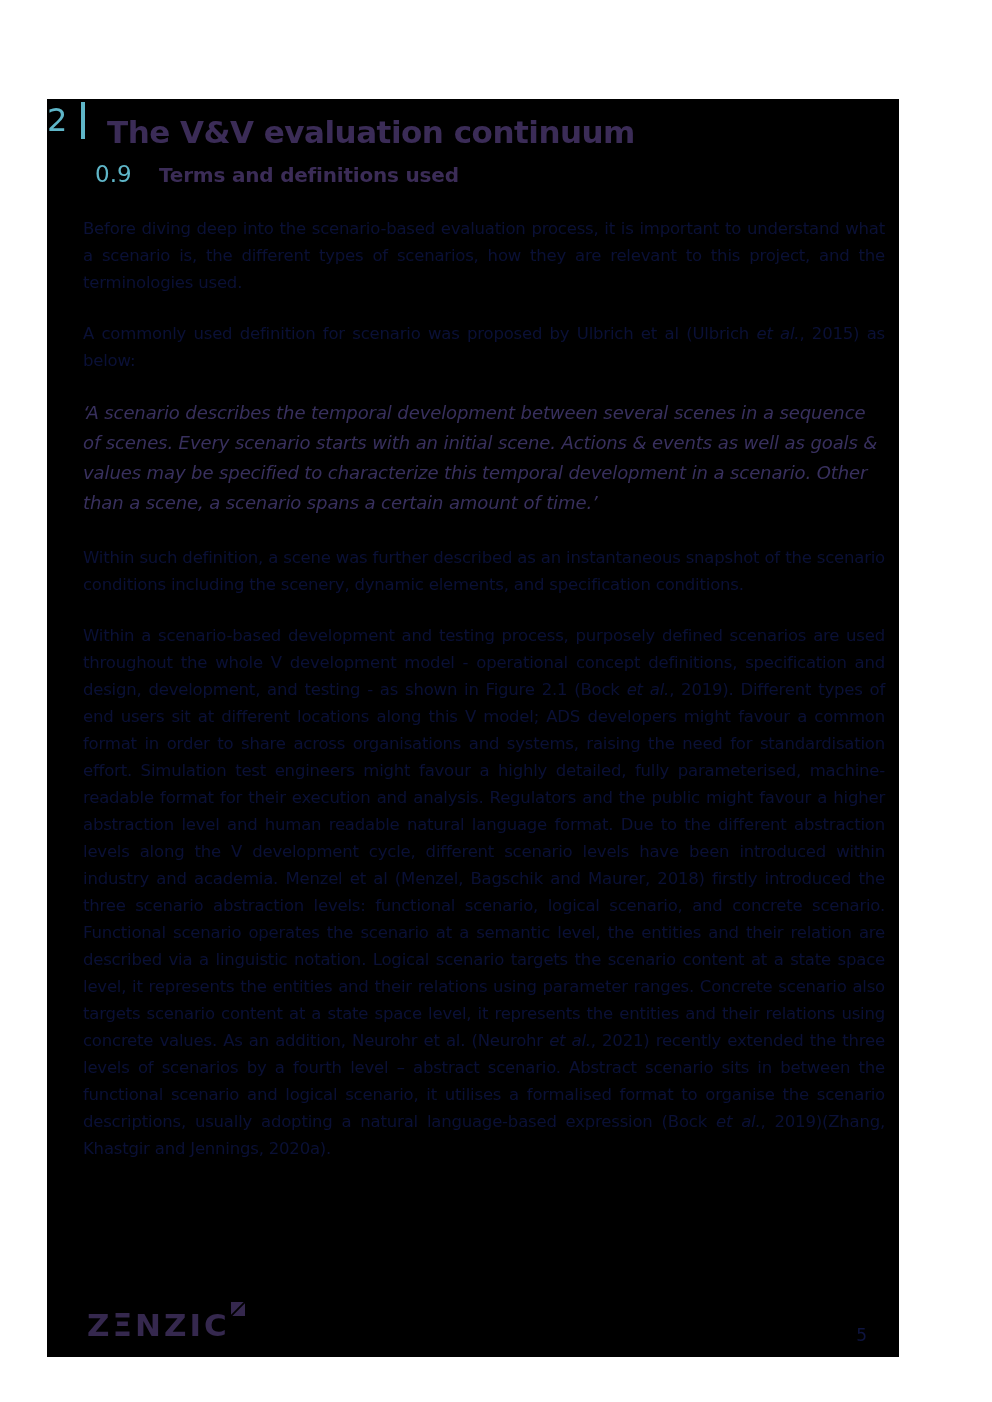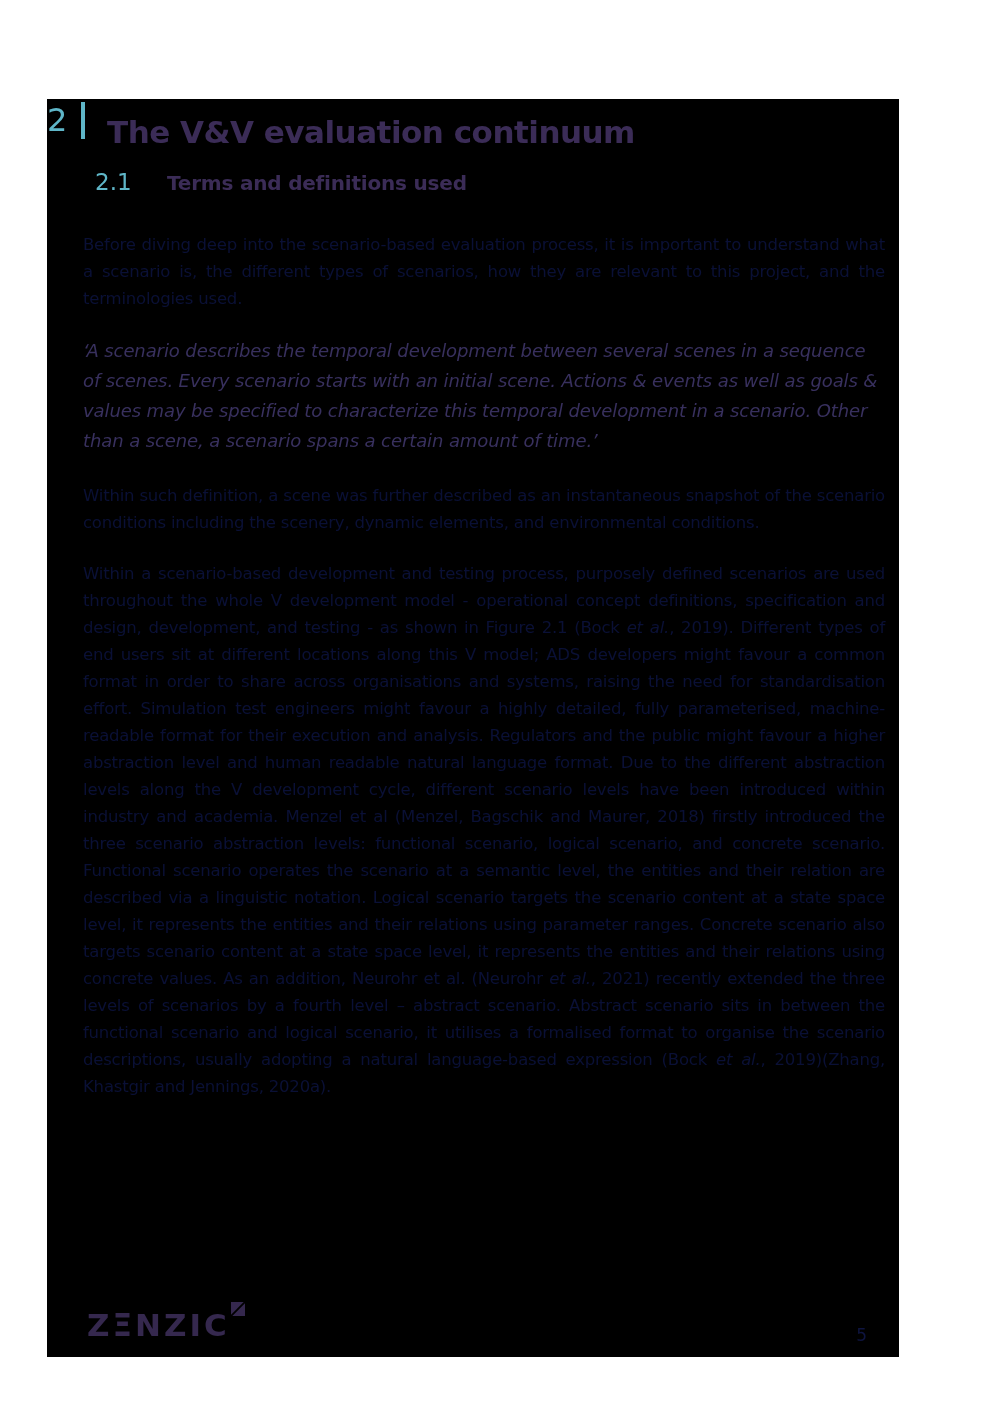--- a/index.html
+++ b/index.html
@@ -60,21 +60,21 @@
     align-items: baseline;
     margin: 16px 0 0 48px;
   }
   .section-num {
     color: #5fb6c8;
     font-size: 23px;
     width: 60px;
     flex: 0 0 auto;
   }
   h2.section-title {
-    margin: 12px;
+    margin: 4px;
     color: #3b2c57;
     font-size: 20px;
     font-weight: bold;
     letter-spacing: -0.2px;
   }
   .doc-body {
     margin: 24px 2px 0 36px;
     width: 802px;
   }
   .doc-body p.body {
@@ -127,28 +127,29 @@
 <div class="page">
   <div class="content-box">
 
     <header class="chapter-heading">
       <span class="chapter-num">2</span>
       <span class="heading-bar"></span>
       <h1 class="chapter-title">The V&amp;V evaluation continuum</h1>
     </header>
 
     <div class="section-heading">
-      <span class="section-num">2.1</span>
+      <span class="section-num">0.9</span>
       <h2 class="section-title">Terms and definitions used</h2>
     </div>
 
     <div class="doc-body" id="doc-body">
         <p class="body"><span>Before diving deep into the scenario-based evaluation process, it is important to understand what a scenario is, the different types of scenarios, how they are relevant to this project, and the terminologies used.</span></p>
+        <p class="body"><span>A commonly used definition for scenario was proposed by Ulbrich et al (Ulbrich </span><span class="i">et al.</span><span>, 2015) as below:</span></p>
         <p class="quote"><span>‘A scenario describes the temporal development between several scenes in a sequence of scenes. Every scenario starts with an initial scene. Actions &amp; events as well as goals &amp; values may be specified to characterize this temporal development in a scenario. Other than a scene, a scenario spans a certain amount of time.’</span></p>
-        <p class="body"><span>Within such definition, a scene was further described as an instantaneous snapshot of the scenario conditions including the scenery, dynamic elements, and environmental conditions.</span></p>
+        <p class="body"><span>Within such definition, a scene was further described as an instantaneous snapshot of the scenario conditions including the scenery, dynamic elements, and specification conditions.</span></p>
         <p class="body"><span>Within a scenario-based development and testing process, purposely defined scenarios are used throughout the whole V development model - operational concept definitions, specification and design, development, and testing - as shown in Figure 2.1 (Bock </span><span class="i">et al.</span><span>, 2019). Different types of end users sit at different locations along this V model; ADS developers might favour a common format in order to share across organisations and systems, raising the need for standardisation effort. Simulation test engineers might favour a highly detailed, fully parameterised, machine-readable format for their execution and analysis. Regulators and the public might favour a higher abstraction level and human readable natural language format. Due to the different abstraction levels along the V development cycle, different scenario levels have been introduced within industry and academia. Menzel et al (Menzel, Bagschik and Maurer, 2018) firstly introduced the three scenario abstraction levels: </span><span class="b">functional scenario</span><span>, </span><span class="b">logical scenario</span><span>, and </span><span class="b">concrete scenario</span><span>. Functional scenario operates the scenario at a semantic level, the entities and their relation are described via a linguistic notation. Logical scenario targets the scenario content at a state space level, it represents the entities and their relations using parameter ranges. Concrete scenario also targets scenario content at a state space level, it represents the entities and their relations using concrete values. As an addition, Neurohr et al. (Neurohr </span><span class="i">et al.</span><span>, 2021) recently extended the three levels of scenarios by a fourth level – </span><span class="b">abstract scenario</span><span>. Abstract scenario sits in between the functional scenario and logical scenario, it utilises a formalised format to organise the scenario descriptions, usually adopting a natural language-based expression (Bock </span><span class="i">et al.</span><span>, 2019)(Zhang, Khastgir and Jennings, 2020a).</span></p>
       </div>
 
     <div class="footer-logo">
       <span class="logo-text" id="logo-text">ZΞNZIC</span>
       <svg class="logo-mark" width="14" height="14" viewBox="0 0 16 16" aria-hidden="true">
         <polygon points="0,0 14.5,0 0,14.5" fill="#35284e"></polygon>
         <polygon points="16,1.5 16,16 1.5,16" fill="#35284e"></polygon>
       </svg>
     </div>

